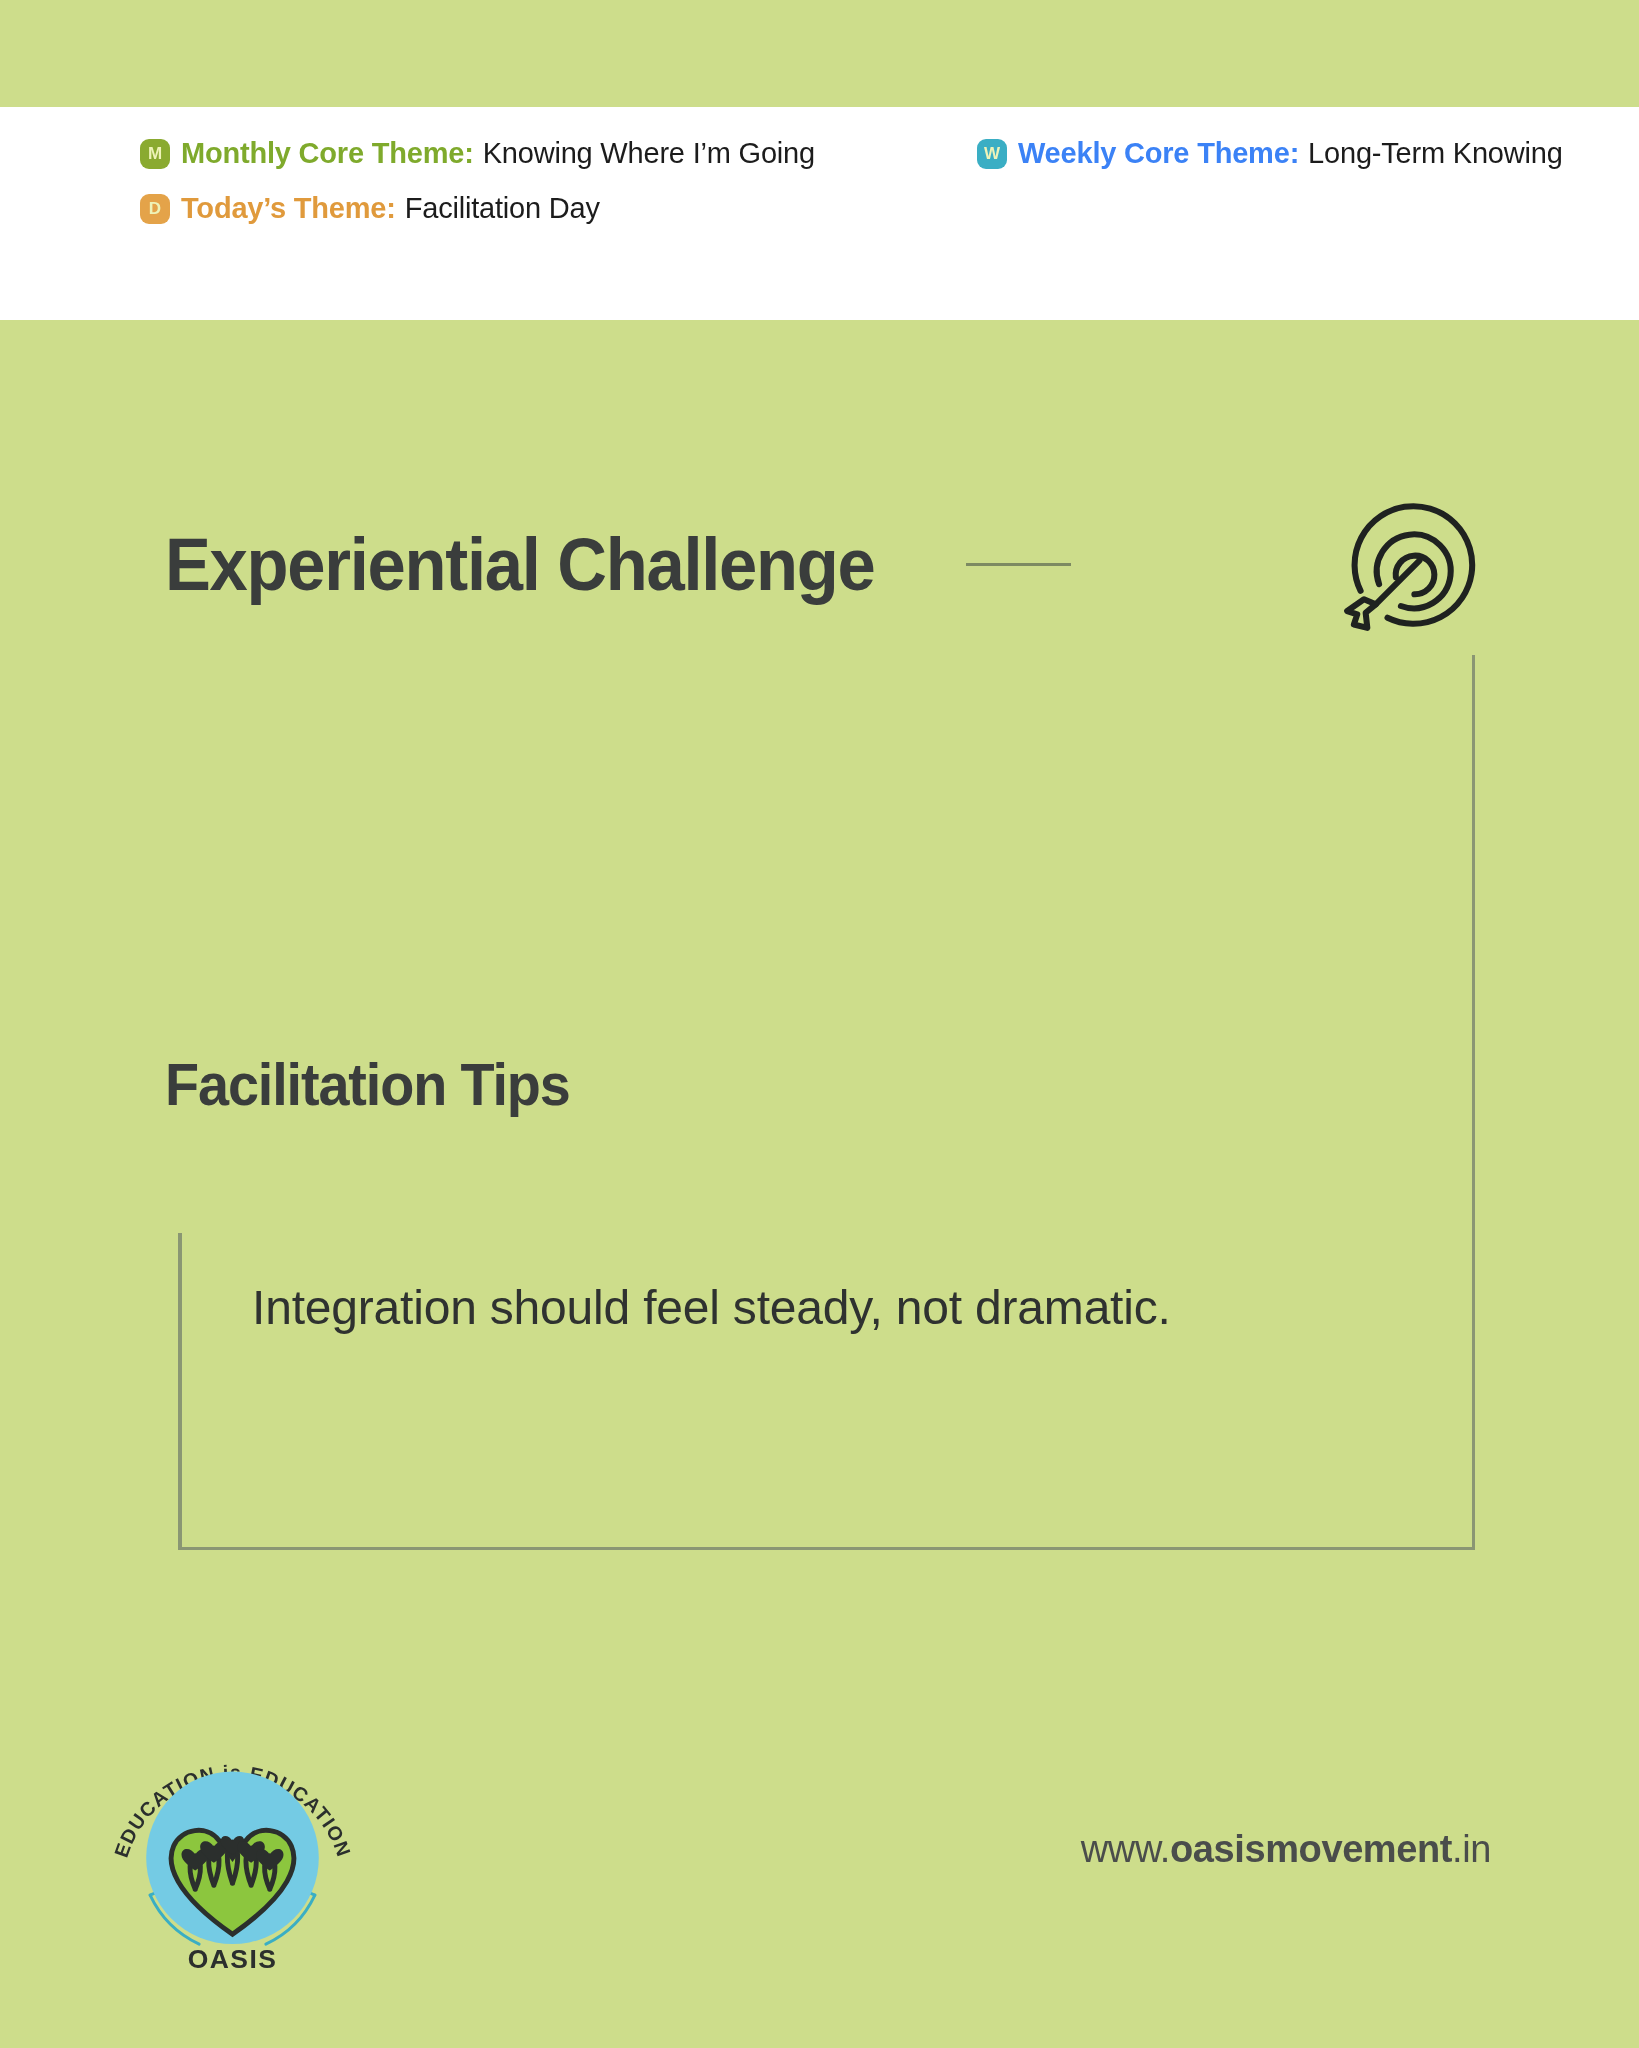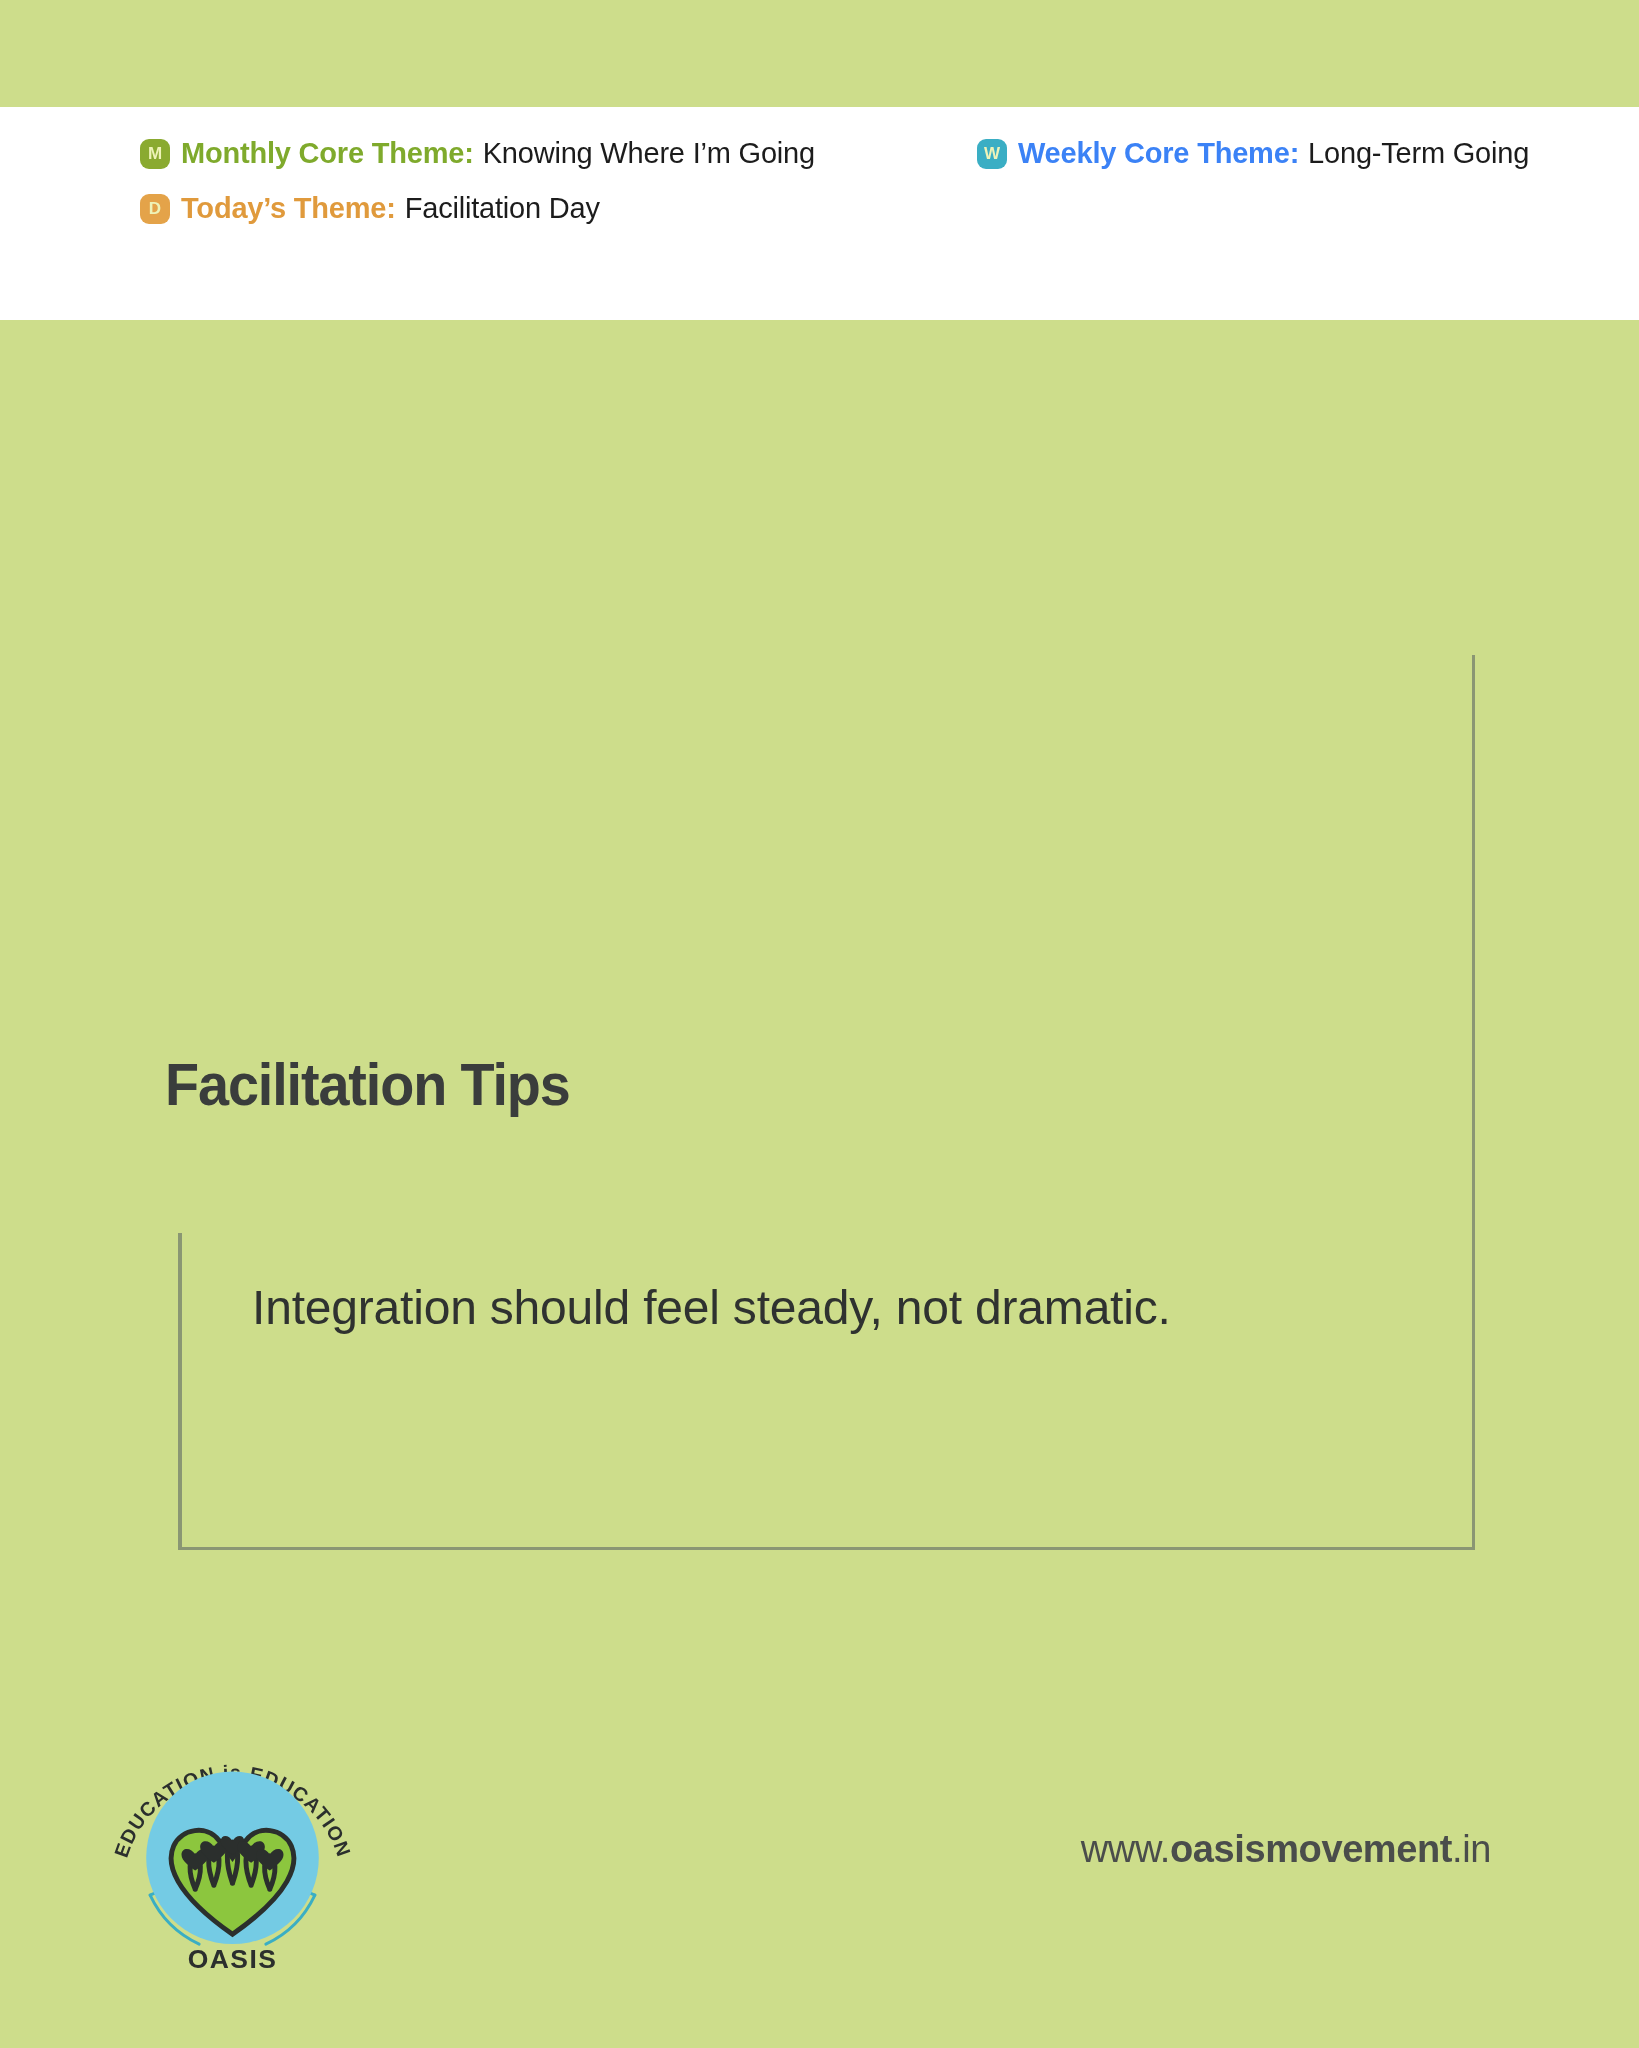--- a/index.html
+++ b/index.html
@@ -136,35 +136,49 @@
 
       <div class="theme-item monthly">
         <span class="badge m">M</span>
         <span class="theme-label m">Monthly Core Theme:</span>
         <span class="theme-value">Knowing Where I’m Going</span>
       </div>
 
       <div class="theme-item weekly">
         <span class="badge w">W</span>
         <span class="theme-label w">Weekly Core Theme:</span>
-        <span class="theme-value">Long-Term Going</span>
+        <span class="theme-value">Long-Term Knowing</span>
       </div>
 
     </div>
 
     <div class="theme-row row2">
       <div class="theme-item today">
         <span class="badge d">D</span>
         <span class="theme-label d">Today’s Theme:</span>
         <span class="theme-value">Facilitation Day</span>
       </div>
     </div>
 
   </div>
 
+  <div class="title-row">
+    <div class="main-title">Experiential Challenge</div>
+    <div class="title-rule"></div>
+
+    <svg class="target-icon" viewBox="0 0 100 100">
+      <g fill="none" stroke="#1f2220" stroke-width="3.6" stroke-linecap="round" stroke-linejoin="round">
+        <path d="M20 66 A35 35 0 1 1 36 82"></path>
+        <path d="M31 62 A22 22 0 1 1 44 75"></path>
+        <path d="M41 58 A11.5 11.5 0 1 1 52 68"></path>
+        <line x1="29" y1="74" x2="55" y2="48"></line>
+        <path d="M29 74 L22 71 L12 78 L18 80 L16 86 L24 88 L23 79 Z"></path>
+      </g>
+    </svg>
+  </div>
 
   <div class="outer-frame"></div>
 
 
   <div class="sub-title">Facilitation Tips</div>
 
   <div class="tips-block">
     <div class="tips-text">Integration should feel steady, not dramatic.</div>
   </div>
 

